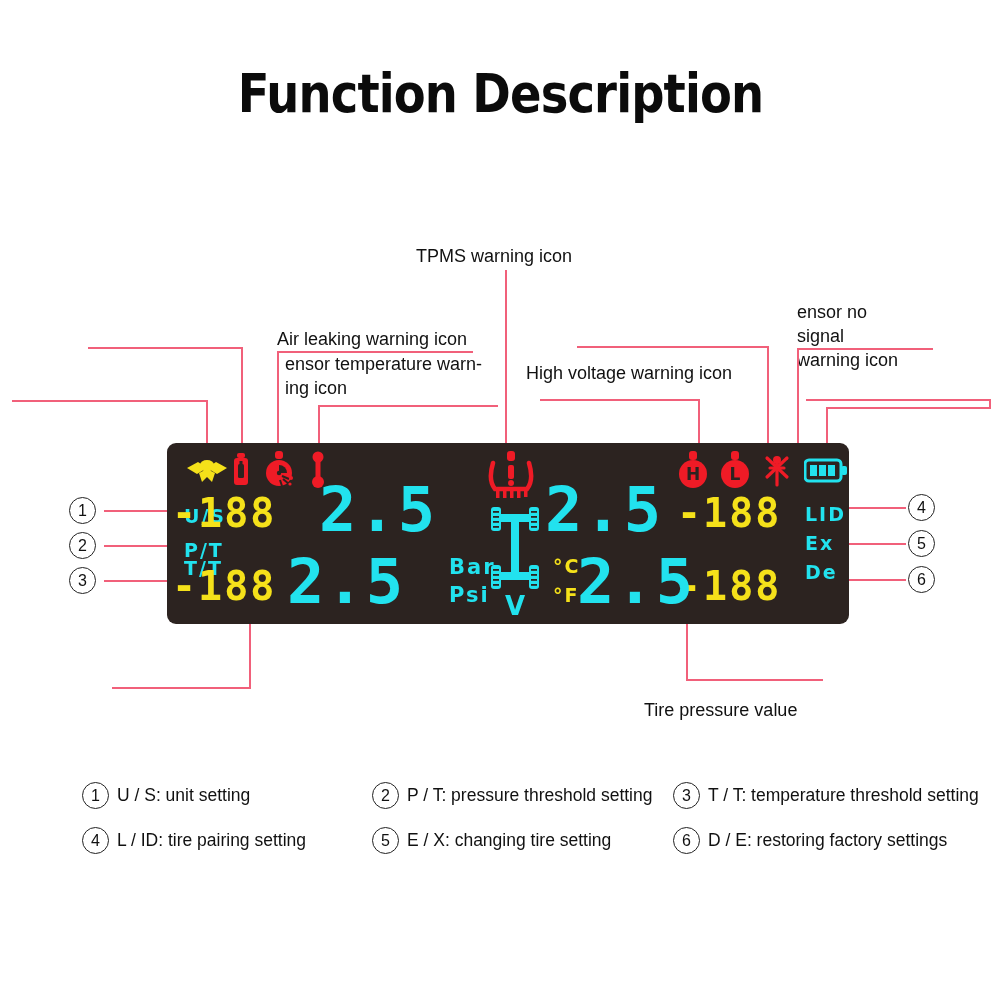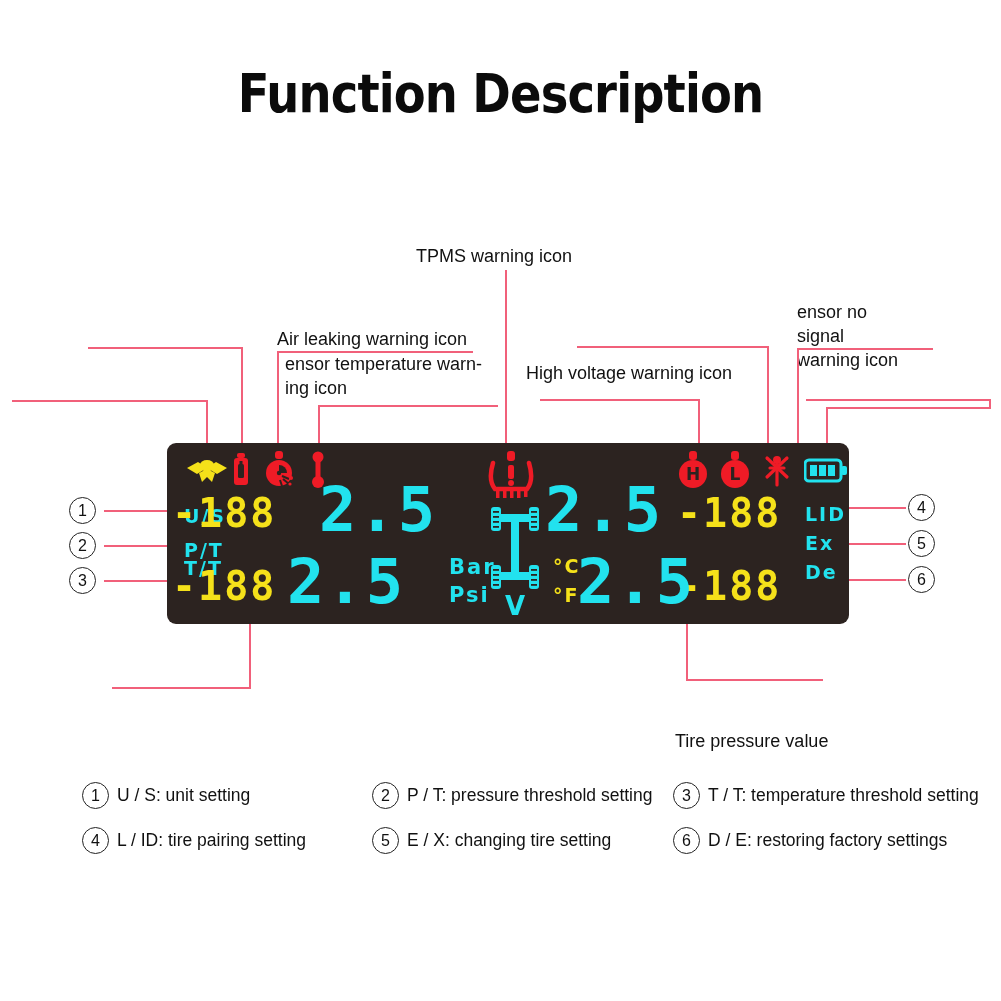--- a/index.html
+++ b/index.html
@@ -84,21 +84,21 @@
   <div class="anno" style="left:416px;top:244px;">TPMS warning icon</div>
 
 
   <div class="anno" style="left:526px;top:361px;">High voltage warning icon</div>
 
   <div class="anno" style="left:797px;top:300px;">ensor no signal
 warning icon</div>
 
 
 
-  <div class="anno" style="left:644px;top:729px;margin-left:31px;">Tire pressure value</div>
+  <div class="anno" style="left:644px;top:698px;">Tire pressure value</div>
 
   <div class="lh" style="left:12px;top:400px;width:196px;"></div>
   <div class="lv" style="left:206px;top:400px;height:65px;"></div>
   <div class="dot" style="left:201px;top:458px;"></div>
 
   <div class="lh" style="left:88px;top:347px;width:155px;"></div>
   <div class="lv" style="left:241px;top:347px;height:118px;"></div>
   <div class="dot" style="left:236px;top:458px;"></div>
 
   <div class="lh" style="left:277px;top:351px;width:196px;"></div>

